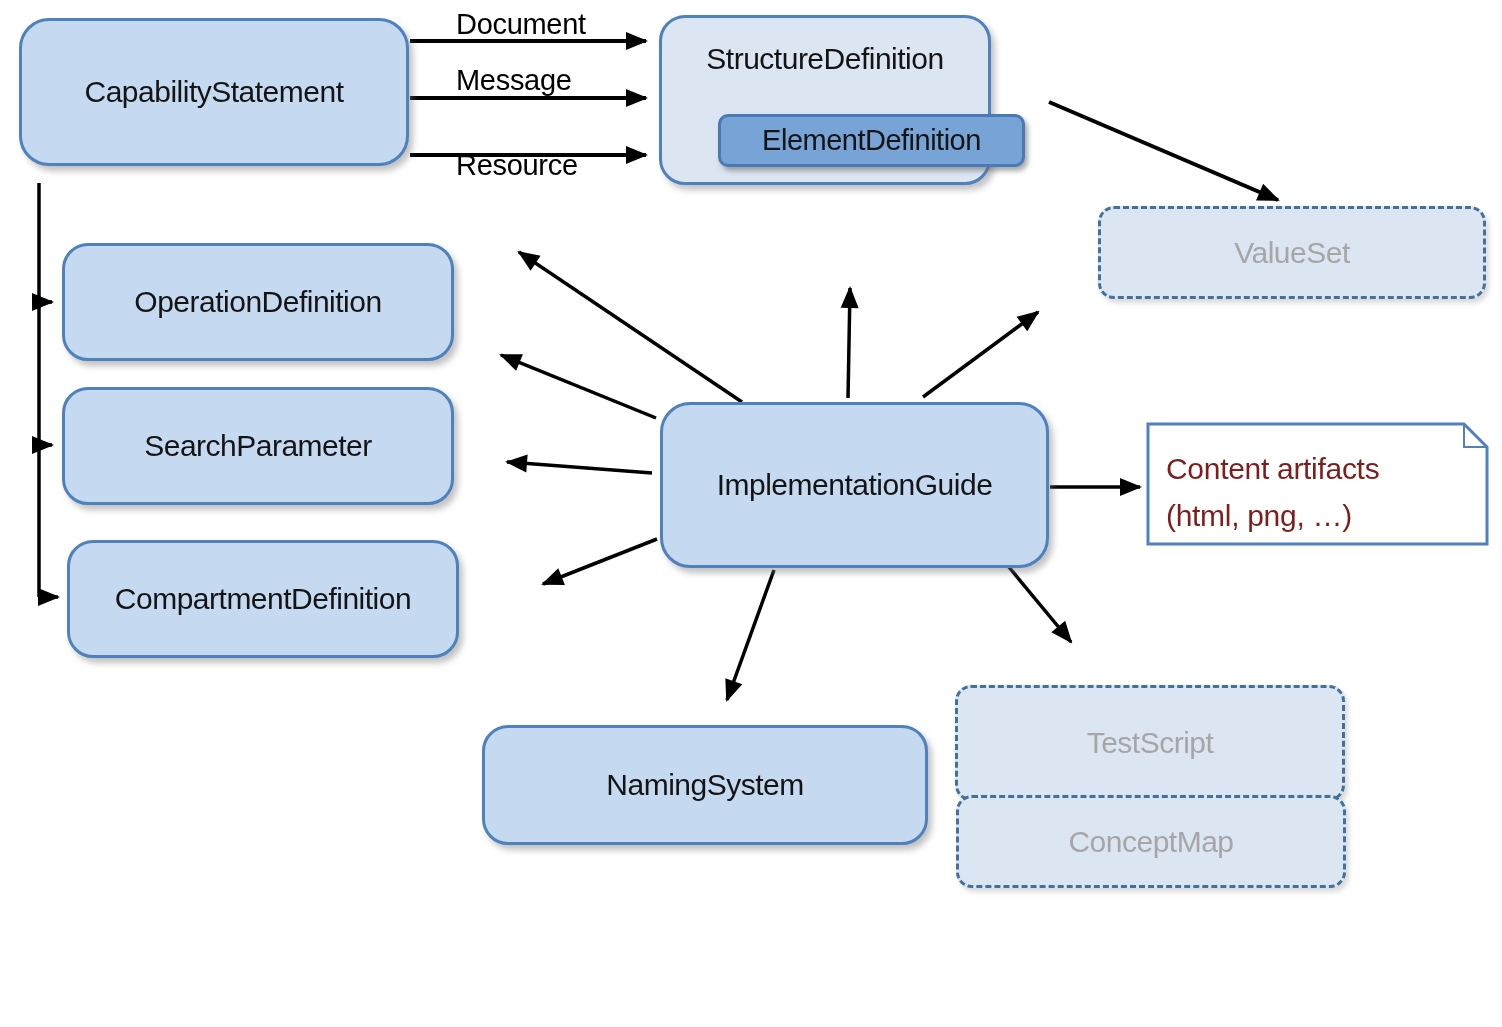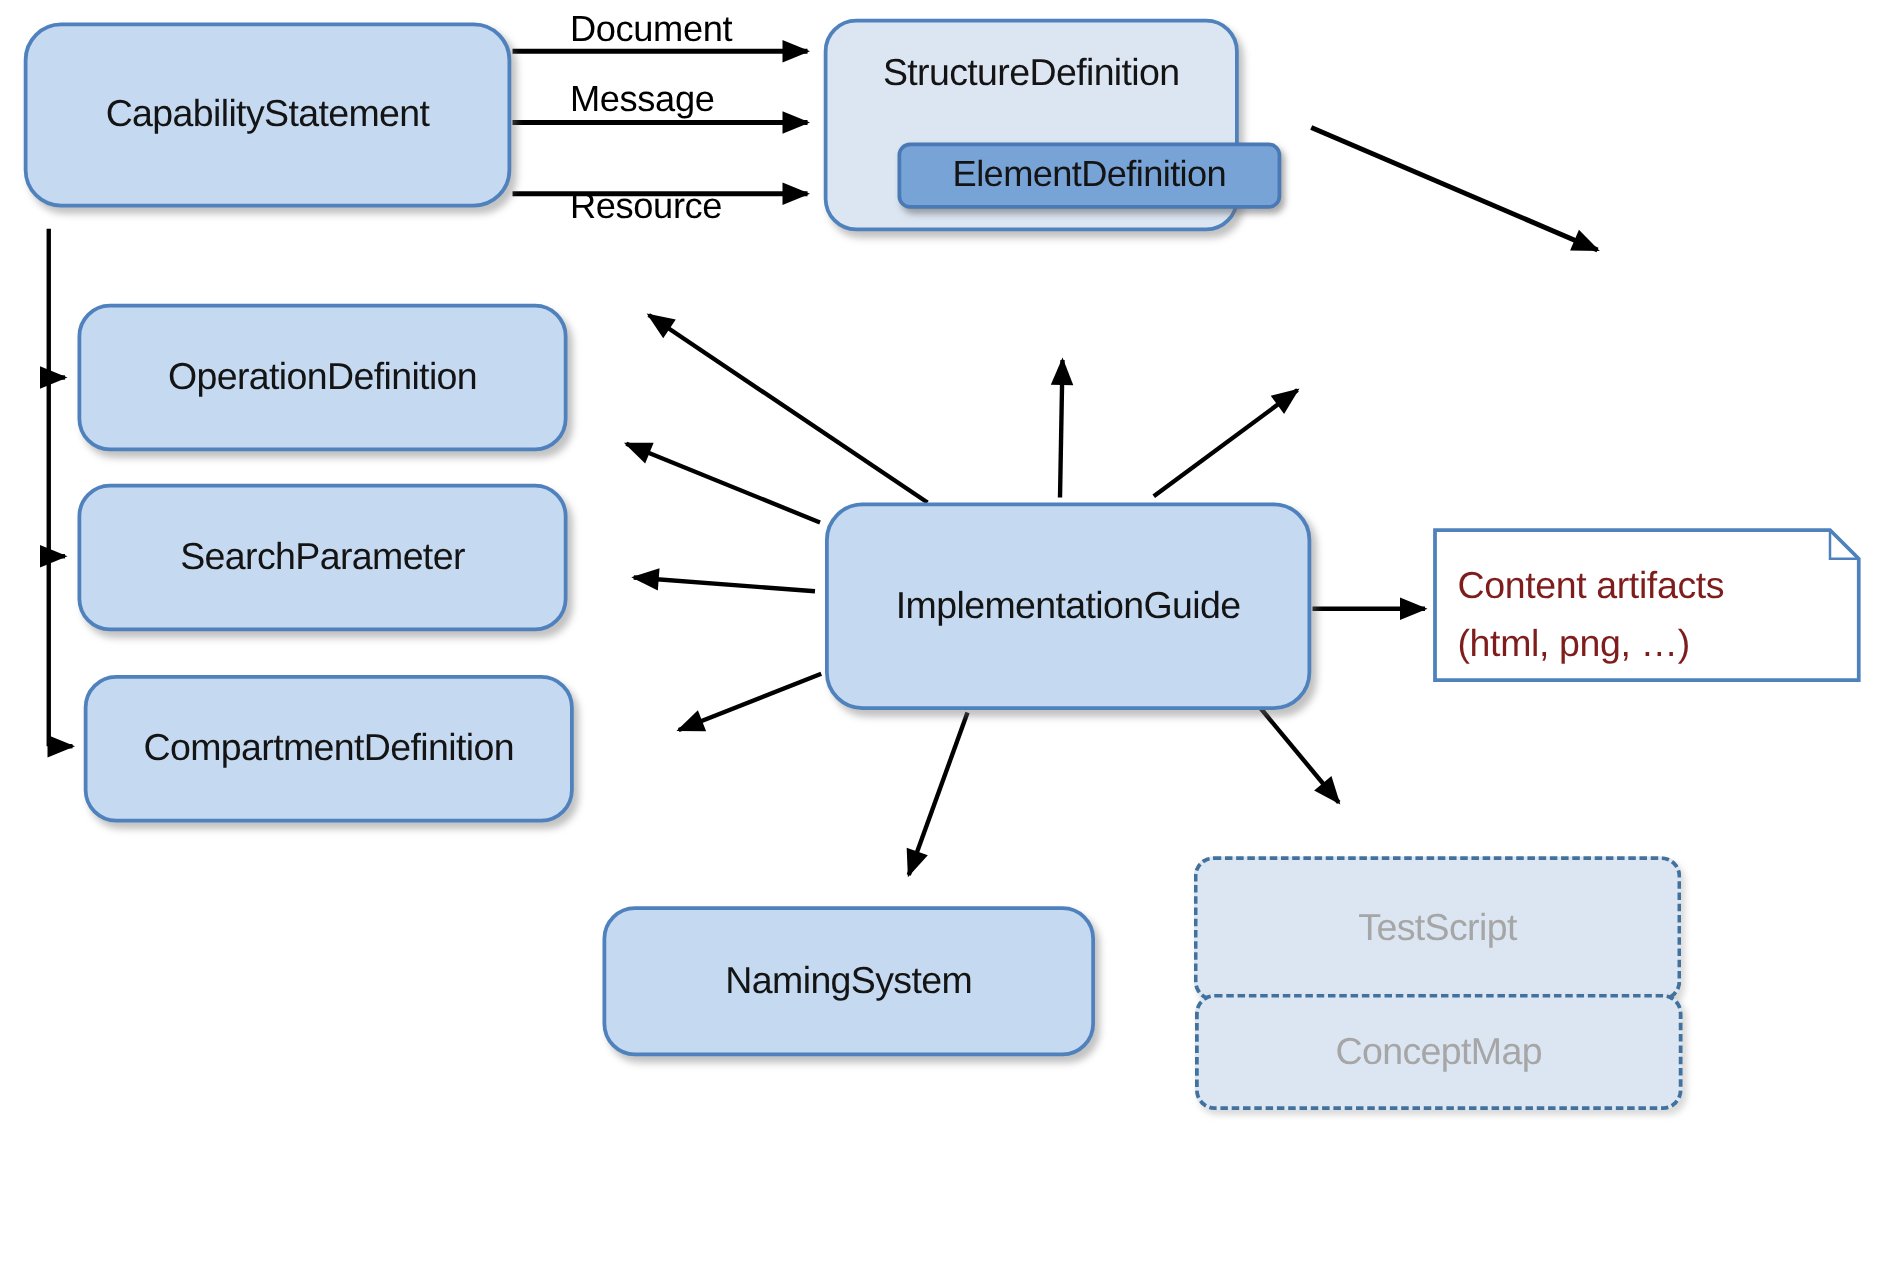--- a/index.html
+++ b/index.html
@@ -98,24 +98,27 @@
   </div>
 
   <div class="node solid big-radius" style="left:660px;top:402px;width:389px;height:166px;">
     <span>ImplementationGuide</span>
   </div>
 
   <div class="node solid" style="left:67px;top:540px;width:392px;height:118px;">
     <span>CompartmentDefinition</span>
   </div>
 
-  <div class="node solid" style="left:482px;top:725px;width:394px;height:120px;">
+  <div class="node solid" style="left:482px;top:725px;width:446px;height:120px;">
     <span>NamingSystem</span>
   </div>
 
+  <div class="node dashed" style="left:1098px;top:206px;width:388px;height:93px;">
+    <span>ValueSet</span>
+  </div>
 
   <div class="node dashed" style="left:955px;top:685px;width:390px;height:116px;">
     <span>TestScript</span>
   </div>
 
   <div class="node dashed" style="left:956px;top:795px;width:390px;height:93px;">
     <span>ConceptMap</span>
   </div>
 
 

